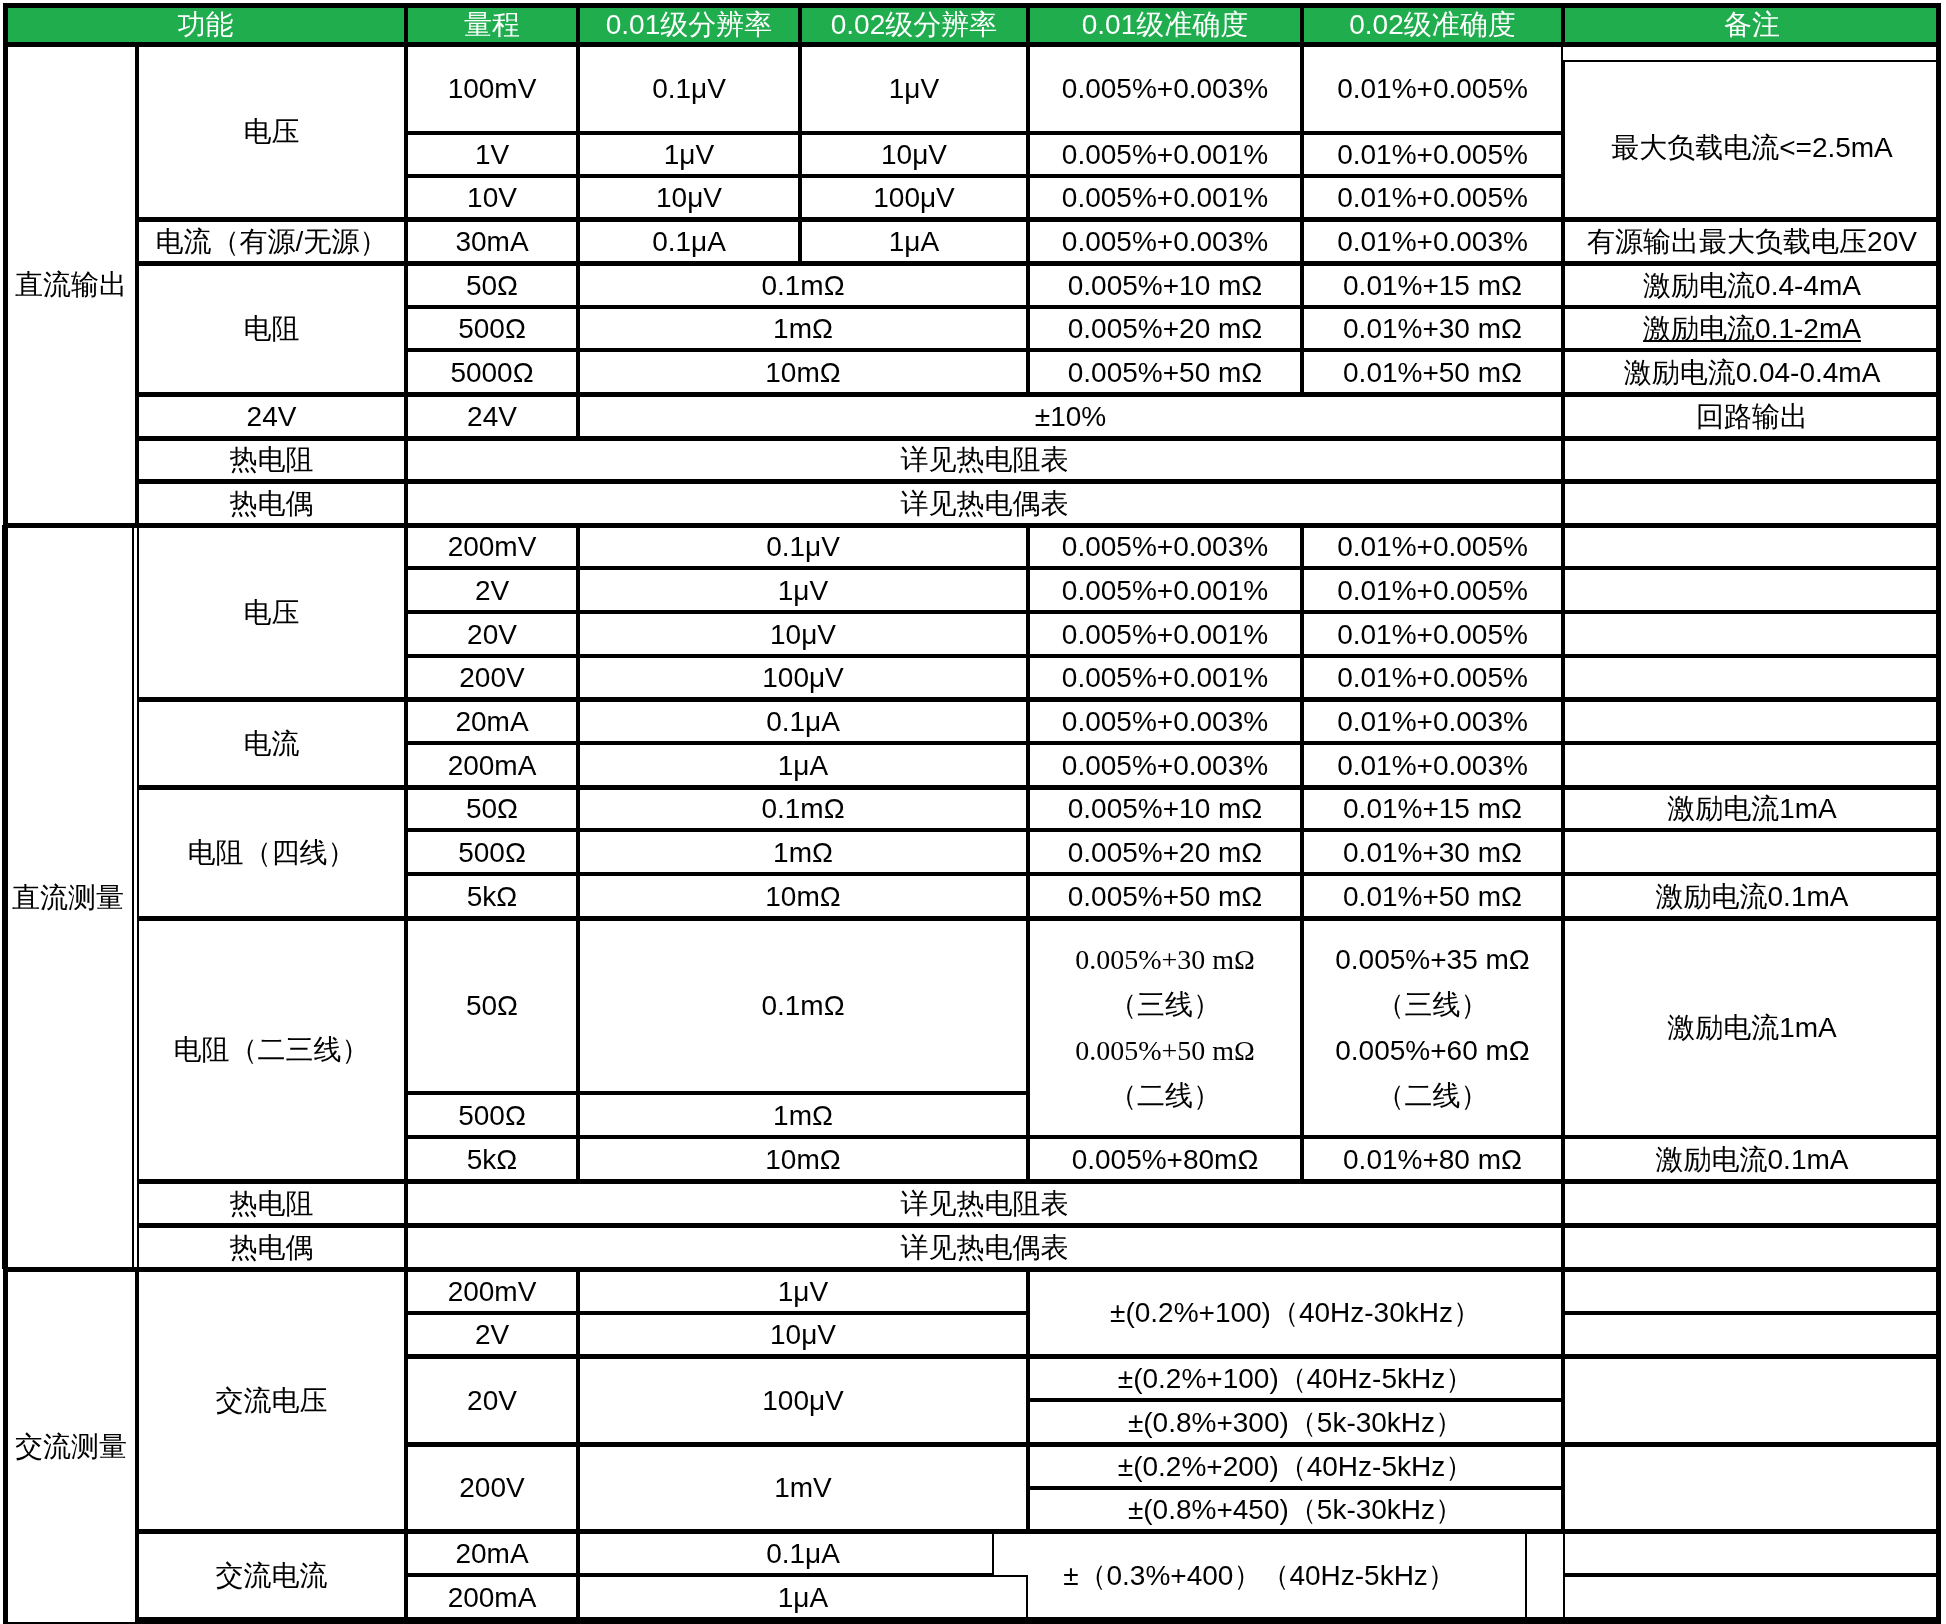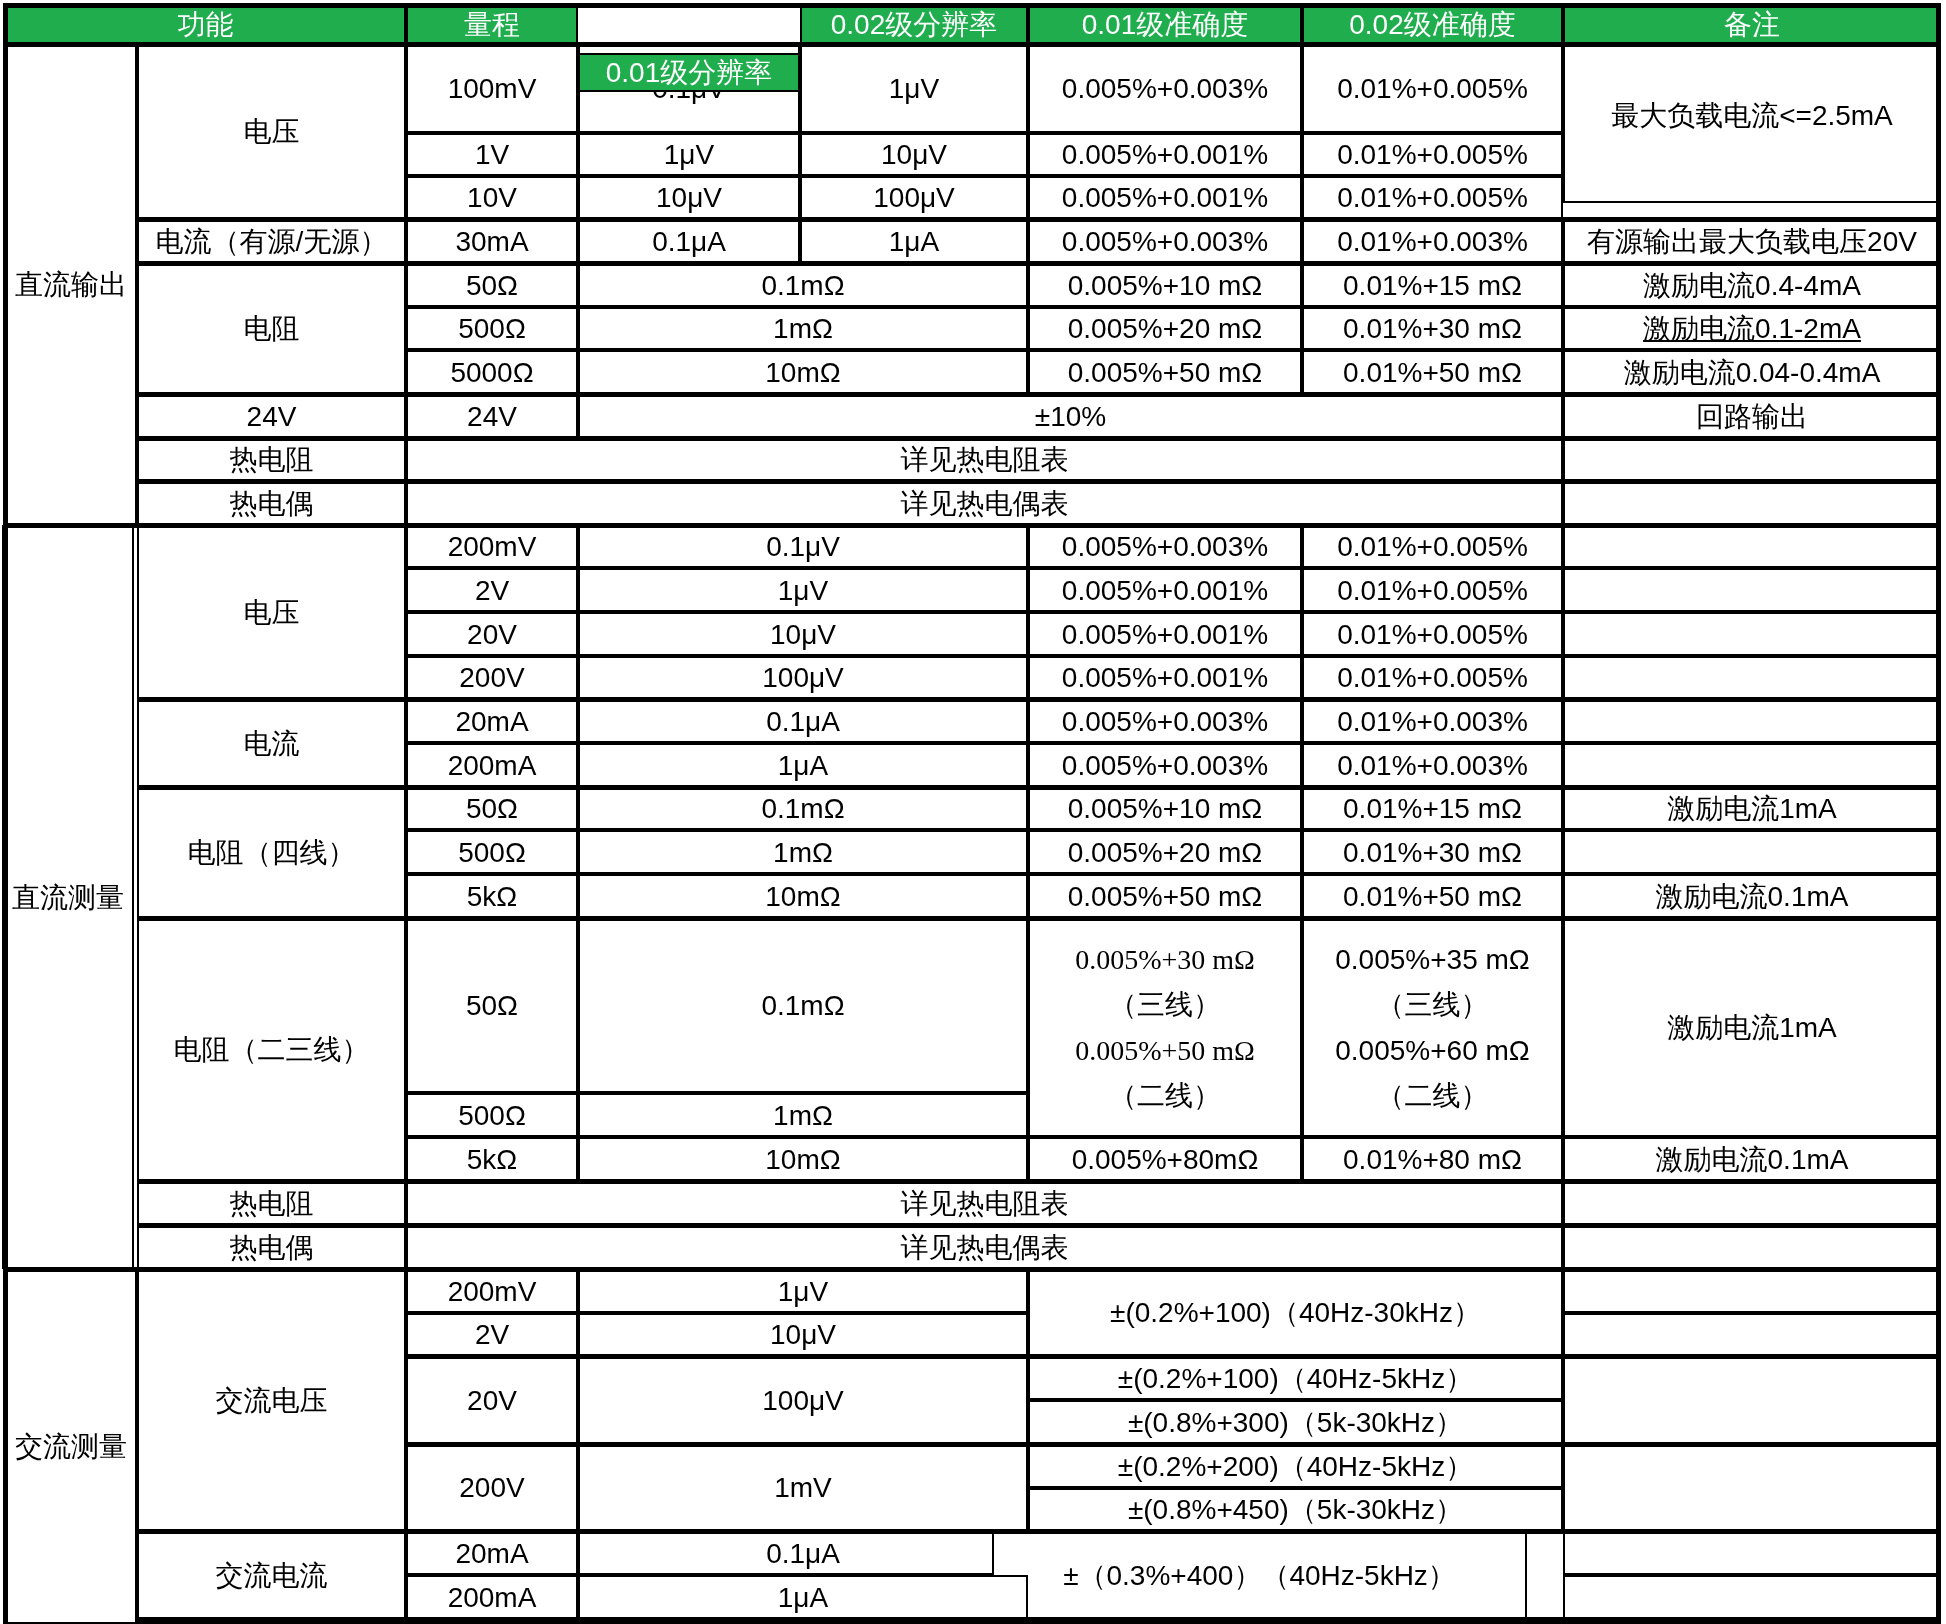--- a/index.html
+++ b/index.html
@@ -30,35 +30,35 @@
     z-index:6;pointer-events:none;background:transparent;
   }
 </style>
 </head>
 <body>
 
 <div id="spec-table">
   <div id="cells">
       <div class="cell hdr" style="left: 5px; top: 5px; width: 401px; height: 39px;">功能</div>
       <div class="cell hdr" style="left: 406px; top: 5px; width: 172px; height: 39px;">量程</div>
-      <div class="cell hdr" style="left: 578px; top: 5px; width: 222px; height: 39px; margin-top: 48px;">0.01级分辨率</div>
+      <div class="cell hdr" style="left: 578px; top: 5px; width: 222px; height: 39px;">0.01级分辨率</div>
       <div class="cell hdr" style="left: 800px; top: 5px; width: 228px; height: 39px;">0.02级分辨率</div>
       <div class="cell hdr" style="left: 1028px; top: 5px; width: 274px; height: 39px;">0.01级准确度</div>
       <div class="cell hdr" style="left: 1302px; top: 5px; width: 261px; height: 39px;">0.02级准确度</div>
       <div class="cell hdr" style="left: 1563px; top: 5px; width: 378px; height: 39px;">备注</div>
       <div class="cell" style="left: 5px; top: 44px; width: 132px; height: 481px;">直流输出</div>
       <div class="cell" style="left: 2px; top: 525px; width: 132px; height: 744px;">直流测量</div>
       <div class="cell" style="left: 5px; top: 1269px; width: 132px; height: 355px;">交流测量</div>
       <div class="cell" style="left: 137px; top: 44px; width: 269px; height: 175px;">电压</div>
       <div class="cell" style="left: 406px; top: 44px; width: 172px; height: 89px;">100mV</div>
       <div class="cell" style="left: 578px; top: 44px; width: 222px; height: 89px;">0.1μV</div>
       <div class="cell" style="left: 800px; top: 44px; width: 228px; height: 89px;">1μV</div>
       <div class="cell" style="left: 1028px; top: 44px; width: 274px; height: 89px;">0.005%+0.003%</div>
       <div class="cell" style="left: 1302px; top: 44px; width: 261px; height: 89px;">0.01%+0.005%</div>
-      <div class="cell" style="left: 1563px; top: 28px; width: 378px; height: 175px;">最大负载电流&lt;=2.5mA</div>
+      <div class="cell" style="left: 1563px; top: 60px; width: 378px; height: 175px;">最大负载电流&lt;=2.5mA</div>
       <div class="cell" style="left: 406px; top: 133px; width: 172px; height: 43px;">1V</div>
       <div class="cell" style="left: 578px; top: 133px; width: 222px; height: 43px;">1μV</div>
       <div class="cell" style="left: 800px; top: 133px; width: 228px; height: 43px;">10μV</div>
       <div class="cell" style="left: 1028px; top: 133px; width: 274px; height: 43px;">0.005%+0.001%</div>
       <div class="cell" style="left: 1302px; top: 133px; width: 261px; height: 43px;">0.01%+0.005%</div>
       <div class="cell" style="left: 406px; top: 176px; width: 172px; height: 43px;">10V</div>
       <div class="cell" style="left: 578px; top: 176px; width: 222px; height: 43px;">10μV</div>
       <div class="cell" style="left: 800px; top: 176px; width: 228px; height: 43px;">100μV</div>
       <div class="cell" style="left: 1028px; top: 176px; width: 274px; height: 43px;">0.005%+0.001%</div>
       <div class="cell" style="left: 1302px; top: 176px; width: 261px; height: 43px;">0.01%+0.005%</div>

